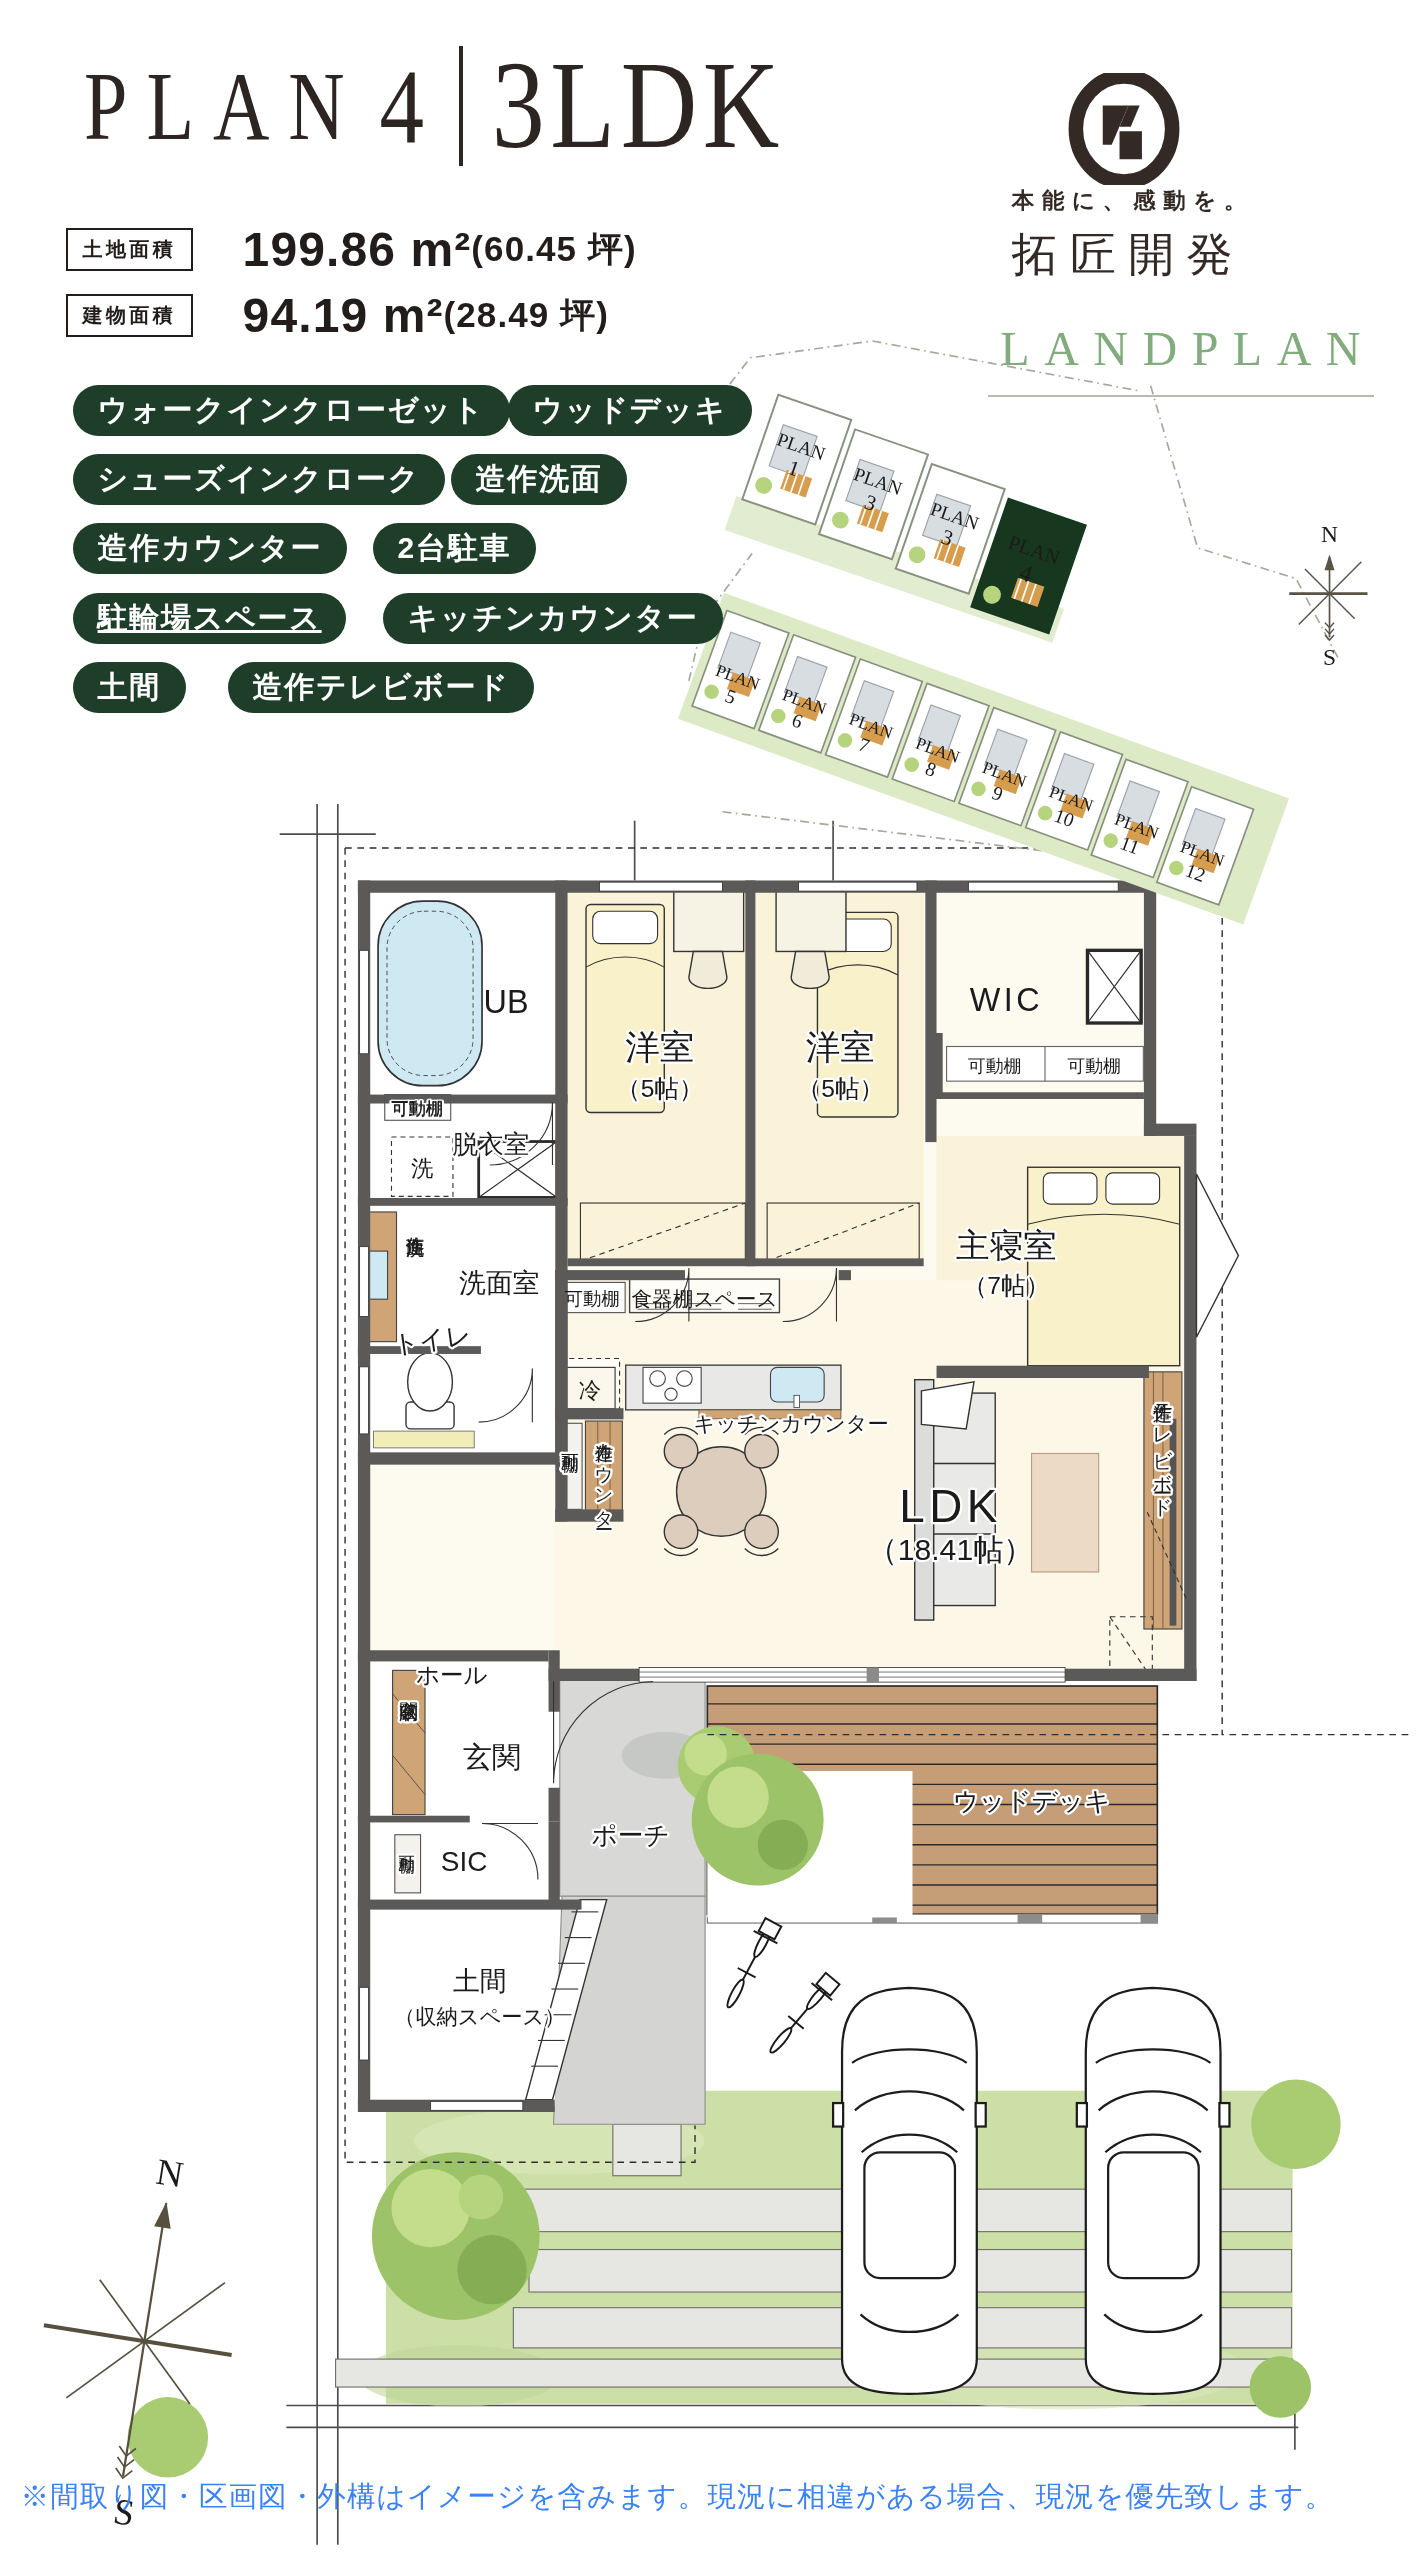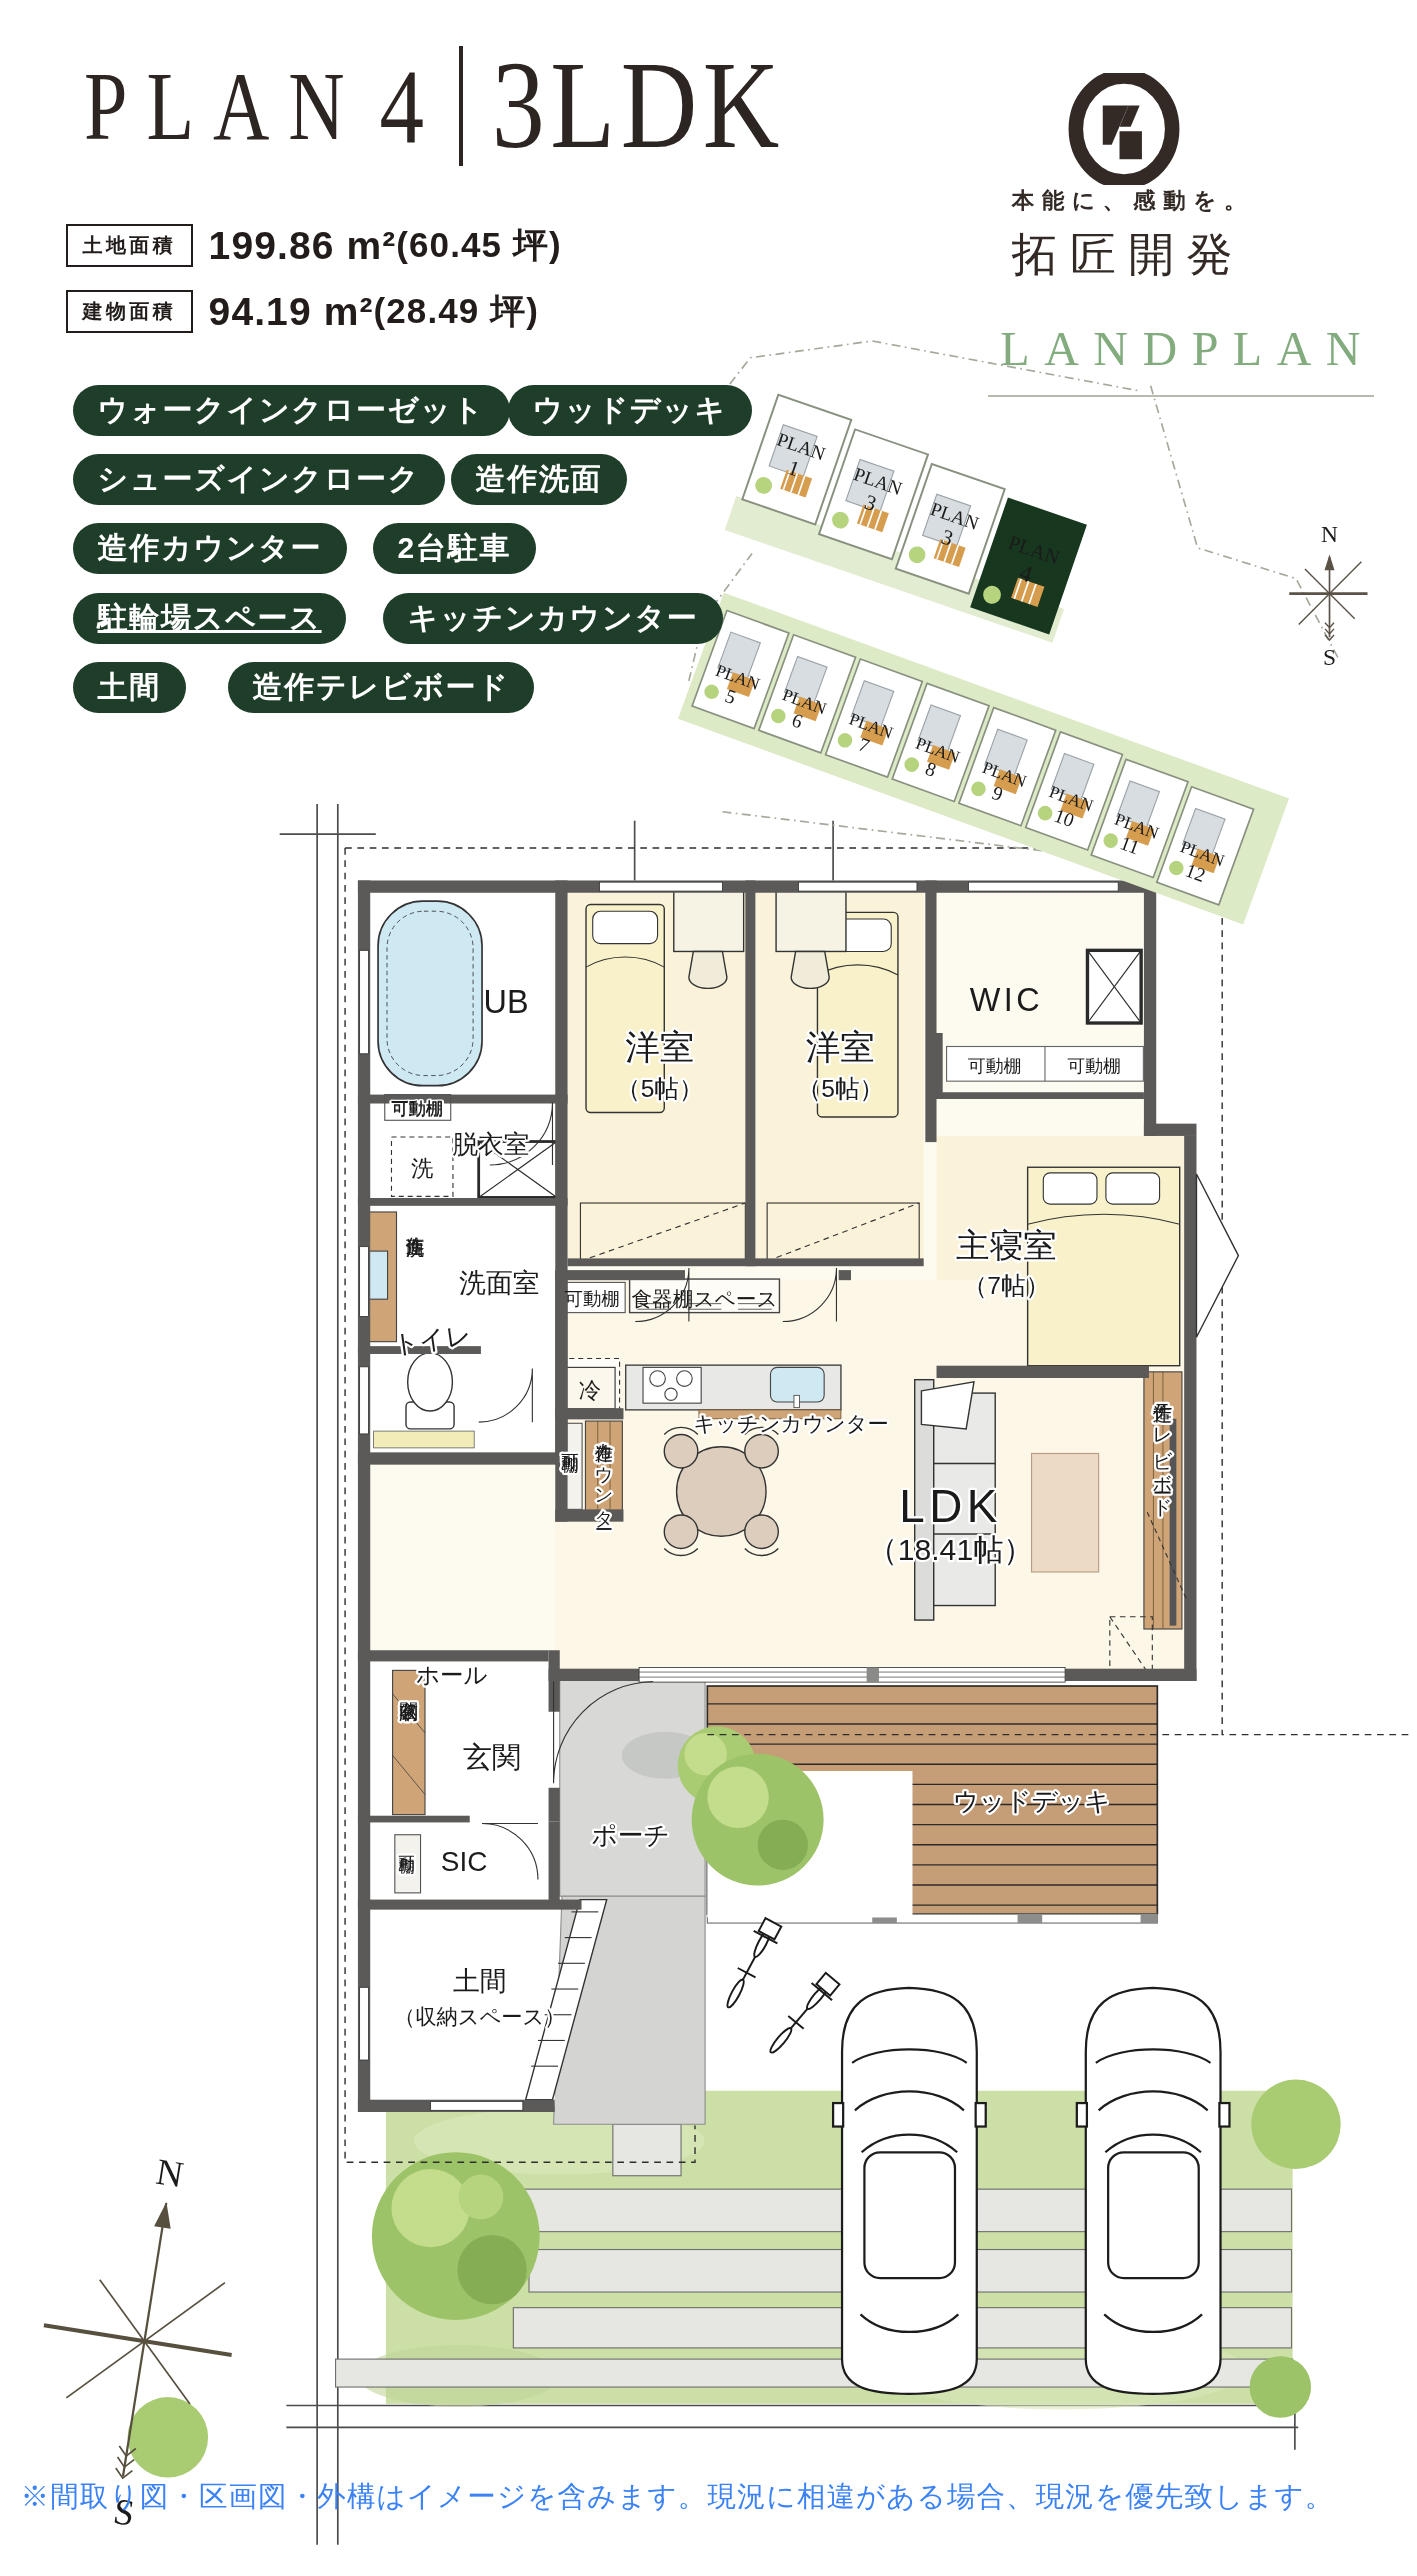--- a/index.html
+++ b/index.html
@@ -13,21 +13,21 @@
   .title .plan-type{font-size:106px;letter-spacing:5.6px;transform:scaleY(1.18);}
   
   .logo{left:861px;top:73px;width:525px;display:flex;align-items:center;color:#332a26;flex-direction:column;}
   .logo .mark{width:112px;height:112px;flex:0 0 auto;}
   .logo .words{margin-left:19px;}
   .logo .tagline{font-size:22.4px;letter-spacing:7.8px;font-weight:700;text-align:right;margin-bottom:7.8px;}
   .logo .company{font-size:46px;font-weight:400;letter-spacing:12.3px;white-space:nowrap;}
   
   .area-row{left:66px;display:flex;align-items:center;color:#221d1b;}
   .area-row .box{border:2.2px solid #221d1b;font-size:20px;font-weight:600;padding:5.6px 14.5px;letter-spacing:3.4px;}
-  .area-row .val{font-size:39px;font-weight:700;margin-left:16px;letter-spacing:1.1px;}
+  .area-row .val{font-size:48px;font-weight:700;margin-left:50px;letter-spacing:1.1px;}
   .area-row .tsubo{font-size:35px;font-weight:700;letter-spacing:1.1px;}
   
   .pill{position:absolute;height:51px;line-height:49px;border-radius:26px;background:#1f3e29;color:#ffffff;
         font-size:30px;font-weight:600;padding:0 24.6px;letter-spacing:1.7px;white-space:nowrap;}
   
   .lp-title{left:984px;top:321px;width:391px;text-align:right;font-family:Liberation Serif, serif;
             font-size:48px;letter-spacing:14.5px;color:#82ab7e;}
   .lp-line{left:988px;top:395px;width:386px;height:1.7px;background:#b9b9b0;}
   
   .footer{left:0;top:2478px;width:1355px;text-align:center;font-size:28.5px;color:#3b82f6;letter-spacing:1.1px;}

